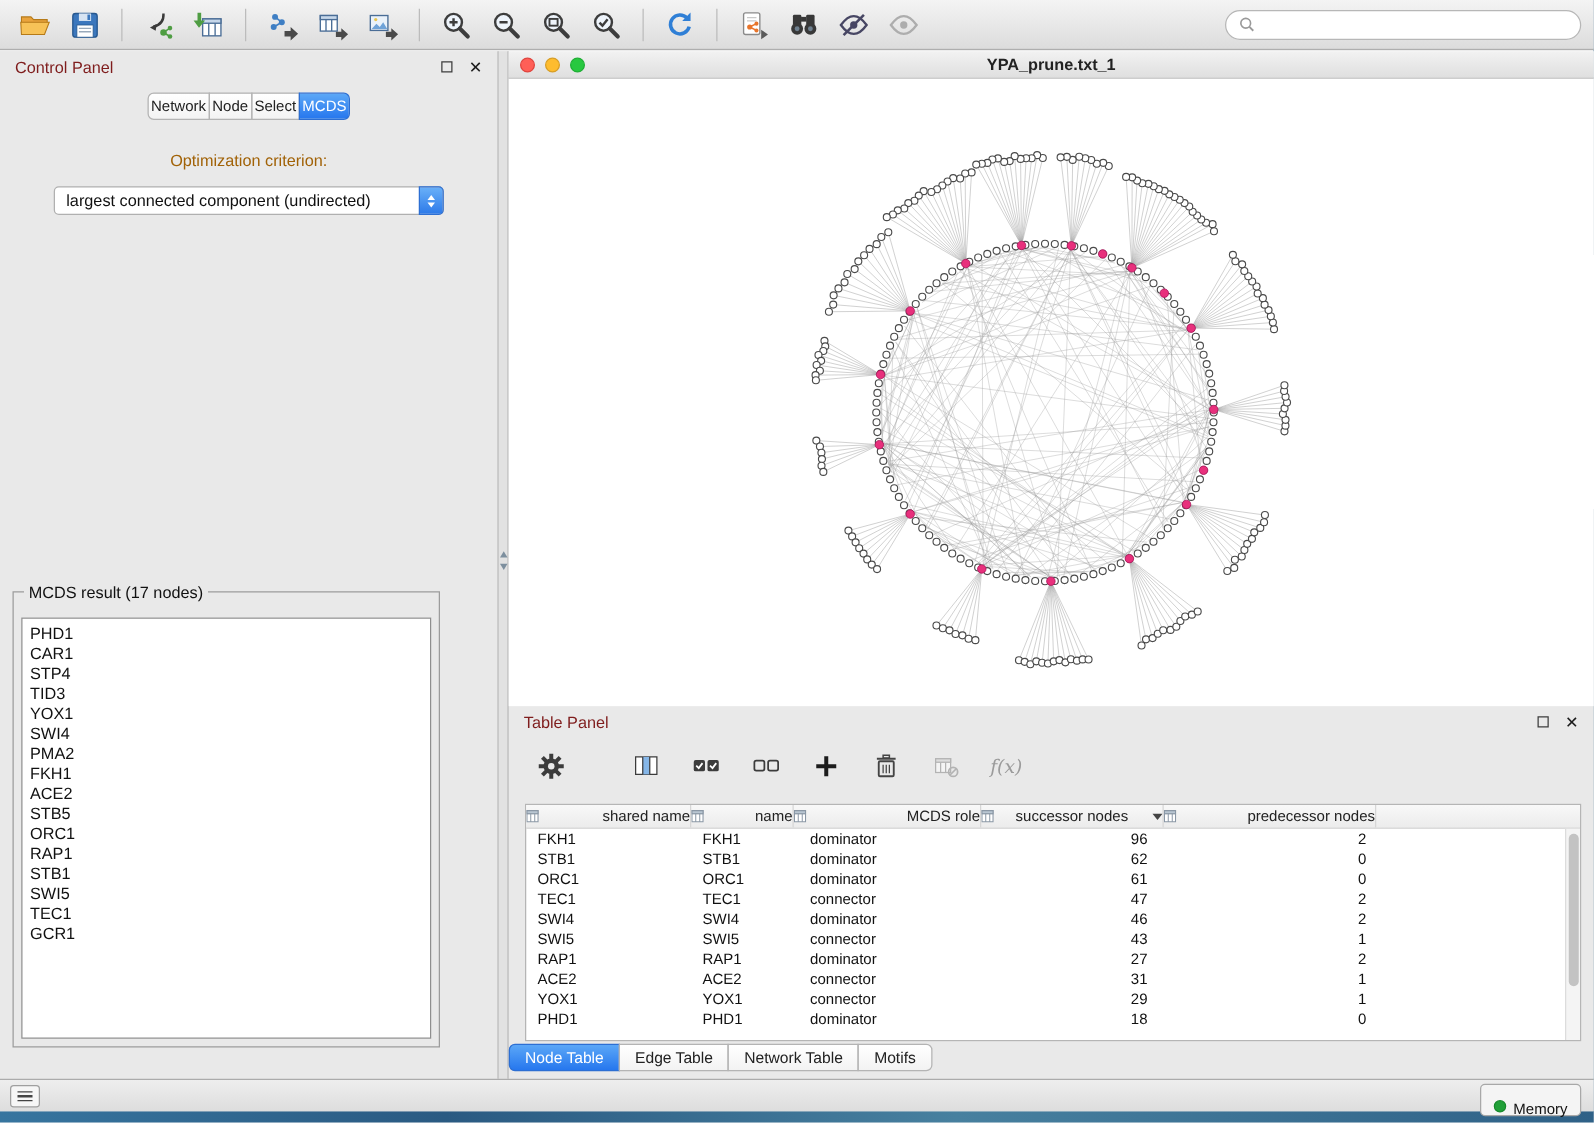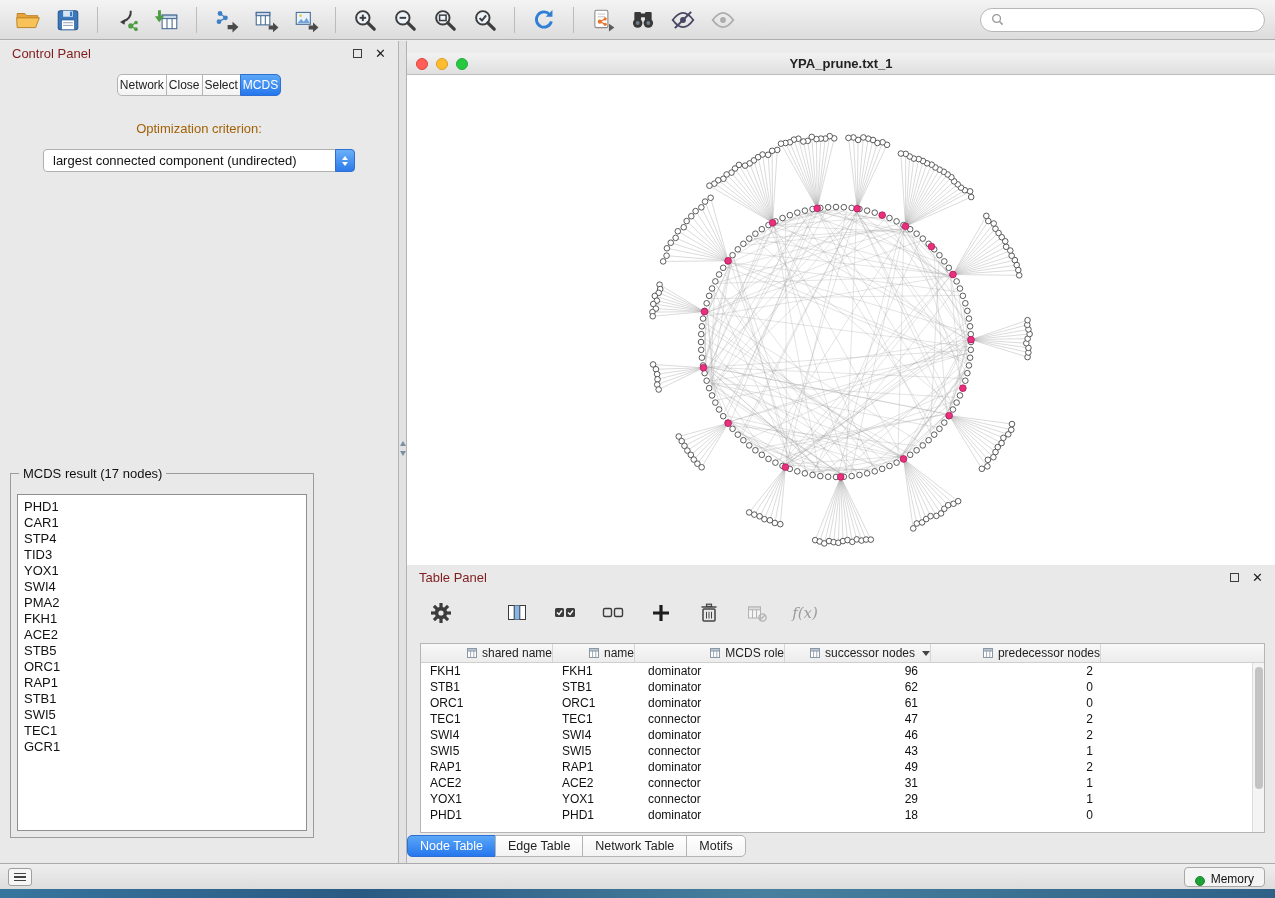--- a/index.html
+++ b/index.html
@@ -37,51 +37,51 @@
     border:1px solid #b0b0b0;border-radius:4px;font-size:13px;line-height:21px;padding-left:9px;color:#111}
   .combo-arrows{position:absolute;right:-1px;top:-1px;width:20px;height:23px;
     background:linear-gradient(#69b0f8,#2d7ae9);border:1px solid #2d6fd3;border-radius:0 4px 4px 0;
     display:flex;flex-direction:column;align-items:center;justify-content:center;gap:2px}
   .up-tri{width:0;height:0;border-left:3.5px solid transparent;border-right:3.5px solid transparent;border-bottom:4.5px solid #fff}
   .down-tri{width:0;height:0;border-left:3.5px solid transparent;border-right:3.5px solid transparent;border-top:4.5px solid #fff}
   .btn-row{display:flex;justify-content:center;gap:13px;margin-top:13px}
   .push-btn{font-size:13px;padding:3px 15px;background:linear-gradient(#fff,#ededed);
     border:1px solid #b0b0b0;border-radius:5px;color:#111}
   .push-btn.focus{border-color:#5b9ef0;box-shadow:0 0 0 3px rgba(98,160,245,.55)}
-  .result-box{position:absolute;left:10px;top:425px;width:304px;height:372px;border:1px solid #9c9c9c}
+  .result-box{position:absolute;left:10px;top:425px;width:342px;height:372px;border:1px solid #9c9c9c}
   .result-box legend{font-size:13px;margin-left:8px;padding:0 4px;color:#111}
   .result-list{position:absolute;left:6px;right:6px;top:13px;bottom:6px;background:#fff;
     border:1px solid #8f8f8f;padding:4px 0 0 6px;font-size:13px;line-height:16px;color:#111;overflow:hidden}
 
   
   .splitter{position:absolute;left:399px;top:41px;width:8px;height:822px;background:#e2e2e2;border-right:1px solid #b2b2b2}
   .split-arrows{position:absolute;left:1px;top:400px;display:flex;flex-direction:column;gap:5px;align-items:center}
   .sa-up{width:0;height:0;border-left:3px solid transparent;border-right:3px solid transparent;border-bottom:5px solid #7d8f9e}
   .sa-dn{width:0;height:0;border-left:3px solid transparent;border-right:3px solid transparent;border-top:5px solid #7d8f9e}
 
   
   .right-area{position:absolute;left:407px;top:41px;width:868px;height:822px}
-  .network-window{position:absolute;left:0;top:12px;width:868px;height:524px;background:#fff}
+  .network-window{position:absolute;left:0;top:0;width:868px;height:524px;background:#fff}
   .net-titlebar{height:22px;background:linear-gradient(#f2f2f2,#dfdfdf);border-bottom:1px solid #bdbdbd;
     position:relative;display:flex;align-items:center;justify-content:center;font-size:13px;font-weight:700;color:#222}
   .lights{position:absolute;left:9px;top:5px;display:flex;gap:8px}
   .light{width:12px;height:12px;border-radius:50%}
   .light.red{background:#ff5f57;border:1px solid #e0443e}
   .light.yellow{background:#febc2e;border:1px solid #d89e24}
   .light.green{background:#28c840;border:1px solid #1faf35}
   svg.net{display:block;background:#fff}
 
   
   .table-panel{position:absolute;left:0;top:524px;width:868px;height:298px;background:#e9e9e9}
   .tp-toolbar{position:absolute;left:0;top:28px;width:100%;height:40px;display:flex;align-items:center;padding-left:20px;gap:20px}
   .tp-btn{width:28px;height:28px;display:flex;align-items:center;justify-content:center}
   .fx-label{font-family:"DejaVu Serif",serif;font-style:italic;font-size:15px;color:#9b9b9b}
   .table-wrap{position:absolute;left:13px;top:78px;width:845px;height:190px;background:#fff;border:1px solid #b5b5b5}
   .thead{display:flex;height:19px;background:linear-gradient(#f8f8f8,#ececec);border-bottom:1px solid #cfcfcf;font-size:12px;color:#222}
-  .th{display:flex;align-items:center;justify-content:flex-end;gap:5px;border-right:1px solid #d6d6d6;height:100%;overflow:hidden}
+  .th{display:flex;align-items:center;justify-content:space-between;gap:5px;border-right:1px solid #d6d6d6;height:100%;overflow:hidden}
   .w0{width:132px}.w1{width:82px}.w2{width:150px}.w3{width:146px}.w4{width:170px}
   .wf{flex:1;border-right:none}
   .hdr-caret{width:0;height:0;border:4px solid transparent;border-top:5px solid #444;margin-left:2px;margin-top:4px}
   .trow{display:flex;height:16px;line-height:16px;font-size:12px;color:#111}
   .tc{overflow:hidden;white-space:nowrap}
   .tc.c0{width:132px;padding-left:9px}
   .tc.c1{width:82px;padding-left:9px}
   .tc.c2{width:150px;padding-left:13px}
   .tc.c3{width:146px;text-align:right;padding-right:13px}
   .tc.c4{width:170px;text-align:right;padding-right:8px}
@@ -90,22 +90,22 @@
   .vthumb{position:absolute;left:1.5px;top:4px;width:8px;height:122px;border-radius:4px;background:#c3c3c3}
   .tp-tabs{position:absolute;left:0;top:270px;width:100%;display:flex;justify-content:flex-start}
   .tp-tabs .sg{font-size:12.5px;padding:3px 12px}
 
   
   .statusbar{position:absolute;left:0;top:863px;width:1275px;height:26px;
     background:linear-gradient(#eee,#ddd);border-top:1px solid #ababab}
   .menu-btn{position:absolute;left:8px;top:4px;width:24px;height:18px;border:1px solid #9f9f9f;border-radius:3px;
     background:#f6f6f6;display:flex;flex-direction:column;align-items:center;justify-content:center;gap:2px}
   .menu-btn i{display:block;width:12px;height:1.5px;background:#444}
-  .memory-btn{position:absolute;right:10px;top:3px;height:20px;padding:0 10px;border:1px solid #a8a8a8;
-    border-radius:4px;background:#f4f4f4;display:flex;align-items:flex-end;gap:6px;font-size:12px;color:#111}
+  .memory-btn{position:absolute;right:10px;top:3px;height:20px;padding:12px 10px;border:1px solid #a8a8a8;
+    border-radius:4px;background:#f4f4f4;display:flex;align-items:flex-start;gap:6px;font-size:12px;color:#111}
   .mem-dot{width:10px;height:10px;border-radius:50%;background:#21a038;border:1px solid #178a2c}
 </style>
 </head>
 <body>
 
 <div class="app">
 
   <div class="toolbar">
     <div class="tb-btn">
       <svg width="26" height="26" viewBox="0 0 24 24">
@@ -259,21 +259,21 @@
   <div class="control-panel">
     <div class="panel-header">
       <span>Control Panel</span>
       <span class="sp"></span>
       <span class="float-btn"></span>
       <span class="close-btn"></span>
     </div>
     <div class="seg-row">
       <div class="seg">
         <div class="sg">Network</div>
-        <div class="sg">Close</div>
+        <div class="sg">Node</div>
         <div class="sg">Select</div>
         <div class="sg sel">MCDS</div>
       </div>
     </div>
     <div class="opt-label">Optimization criterion:</div>
     <div class="combo">
       <span>largest connected component (undirected)</span>
       <span class="combo-arrows">
           <span class="up-tri"></span>
           <span class="down-tri"></span>
@@ -1154,21 +1154,21 @@
               <div class="tc c2">connector</div>
               <div class="tc c3">43</div>
               <div class="tc c4">1</div>
               <div class="tc cf"></div>
             </div>
 
             <div class="trow">
               <div class="tc c0">RAP1</div>
               <div class="tc c1">RAP1</div>
               <div class="tc c2">dominator</div>
-              <div class="tc c3">49</div>
+              <div class="tc c3">27</div>
               <div class="tc c4">2</div>
               <div class="tc cf"></div>
             </div>
 
             <div class="trow">
               <div class="tc c0">ACE2</div>
               <div class="tc c1">ACE2</div>
               <div class="tc c2">connector</div>
               <div class="tc c3">31</div>
               <div class="tc c4">1</div>

